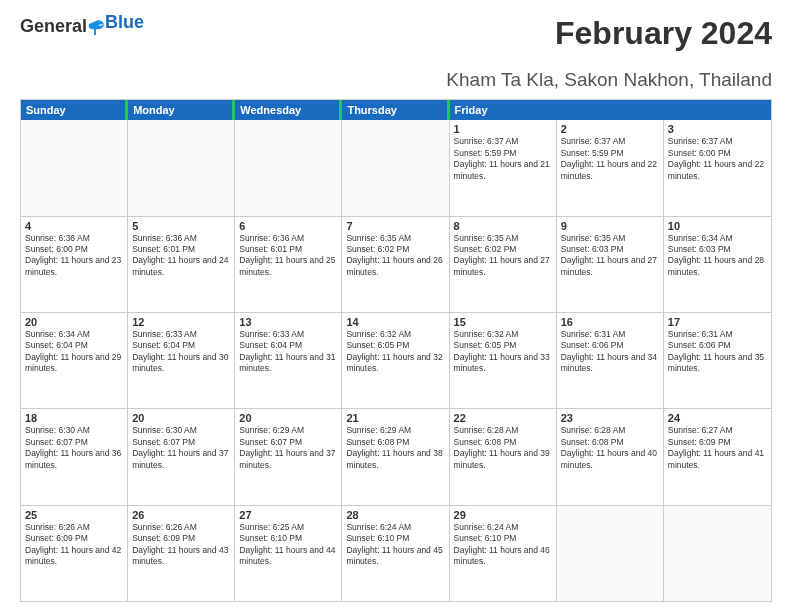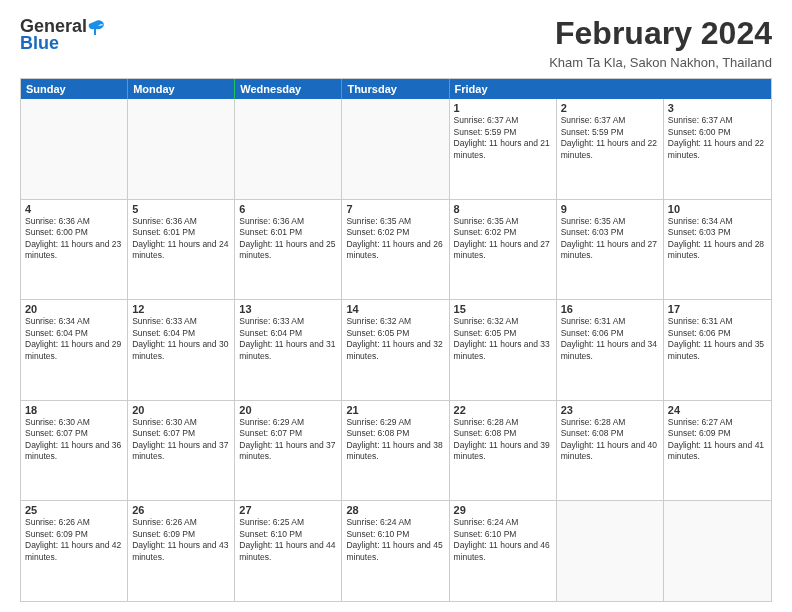--- a/index.html
+++ b/index.html
@@ -18,54 +18,54 @@
       flex-direction: column;
     }
     .header {
       display: flex;
       justify-content: space-between;
       align-items: flex-start;
       margin-bottom: 8px;
     }
     .logo {
       display: flex;
-      flex-direction: column;
+      flex-direction: row;
       align-items: flex-start;
     }
     .title-block {
       text-align: right;
     }
     .month-title {
       font-size: 32px;
       font-weight: bold;
       color: #333;
       line-height: 1.1;
     }
     .location {
-      font-size: 13px;
+      font-size: 19px;
       color: #555;
-      margin-top: 4px;
+      margin-top: 18px;
     }
     .calendar {
       flex: 1;
       display: flex;
       flex-direction: column;
       border: 1px solid #ccc;
     }
     .cal-header {
       display: grid;
       grid-template-columns: repeat(7, 1fr);
       background: #1a6bbf;
     }
     .cal-header-cell {
       color: #fff;
       font-size: 11px;
       font-weight: bold;
       padding: 4px 5px;
-      border-right: 1px solid #22c55e;
+      border-right: 3px solid #22c55e;
       text-align: left;
     }
     .cal-header-cell:last-child { border-right: none; }
     .cal-body {
       flex: 1;
       display: flex;
       flex-direction: column;
     }
     .cal-row {
       display: grid;

